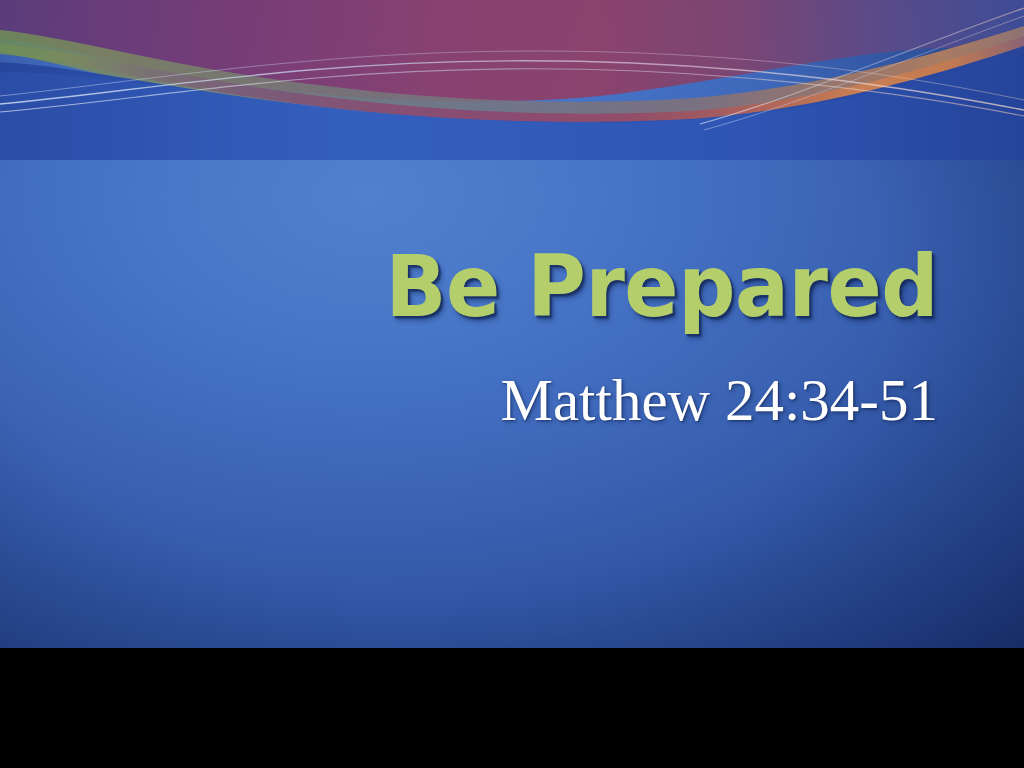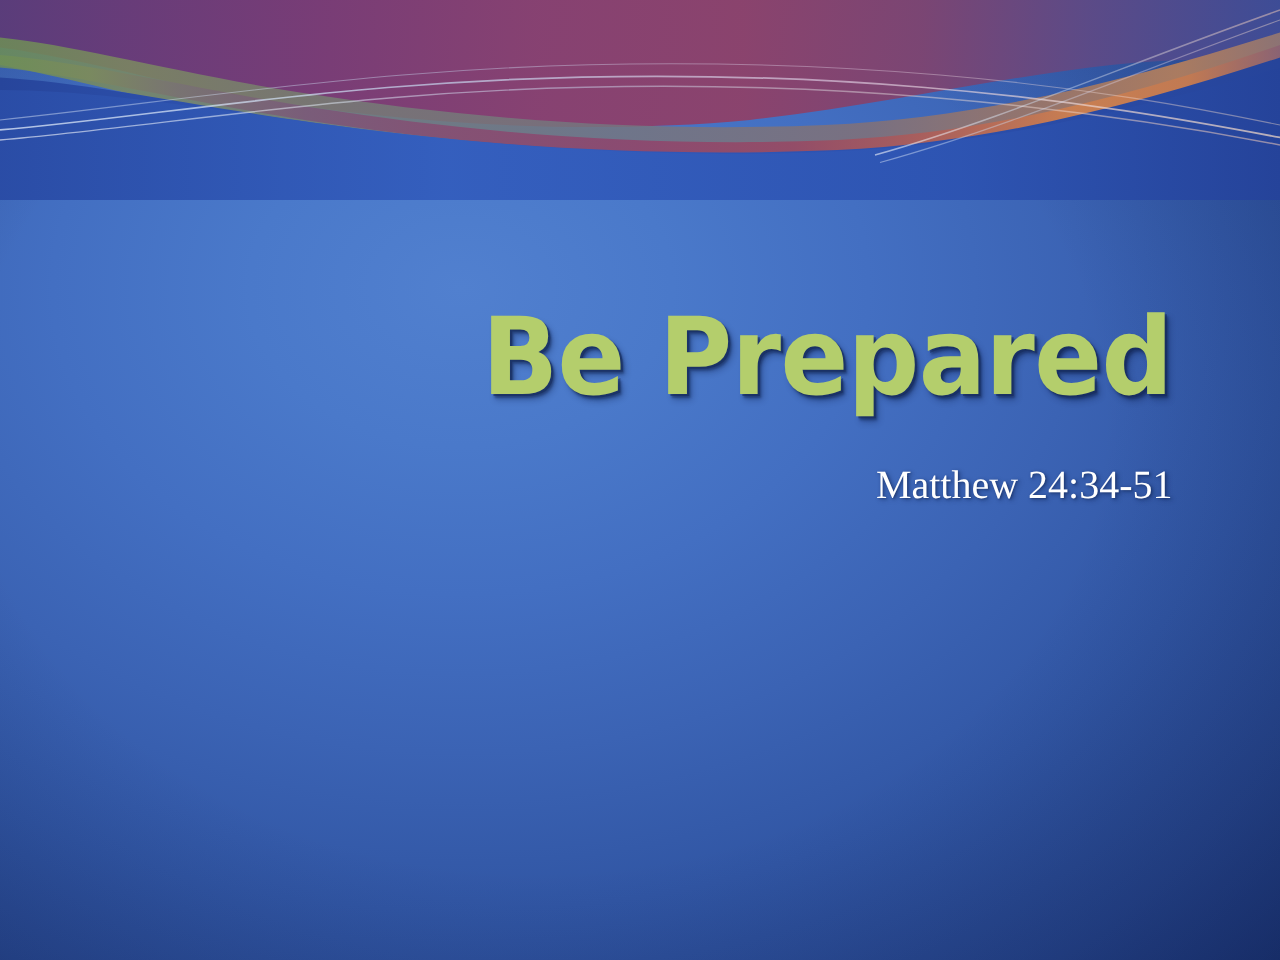--- a/index.html
+++ b/index.html
@@ -8,21 +8,21 @@
     padding: 0;
     background: #000;
   }
   body {
     font-family: "Liberation Sans", sans-serif;
   }
 
   #slide {
     position: relative;
     width: 1024px;
-    height: 768px;
+    height: 648px;
     overflow: hidden;
     background: #a21caf;
   }
 
   
   .bg-base {
     position: absolute;
     inset: 0;
     background:
       radial-gradient(118% 118% at 36% 30%,
@@ -86,21 +86,21 @@
     transform-origin: right center;
   }
 
   .subtitle {
     position: absolute;
     right: 0;
     top: 371px;
     margin: 0;
     font-family: "Liberation Serif", "DejaVu Serif", serif;
     font-weight: normal;
-    font-size: 32px;
+    font-size: 59px;
     line-height: 1.0;
     color: #ffffff;
     white-space: nowrap;
     text-shadow:
       1px 1px 2px rgba(14,32,78,0.55),
       2px 2px 4px rgba(10,26,66,0.35);
   }
 </style>
 </head>
 <body>

